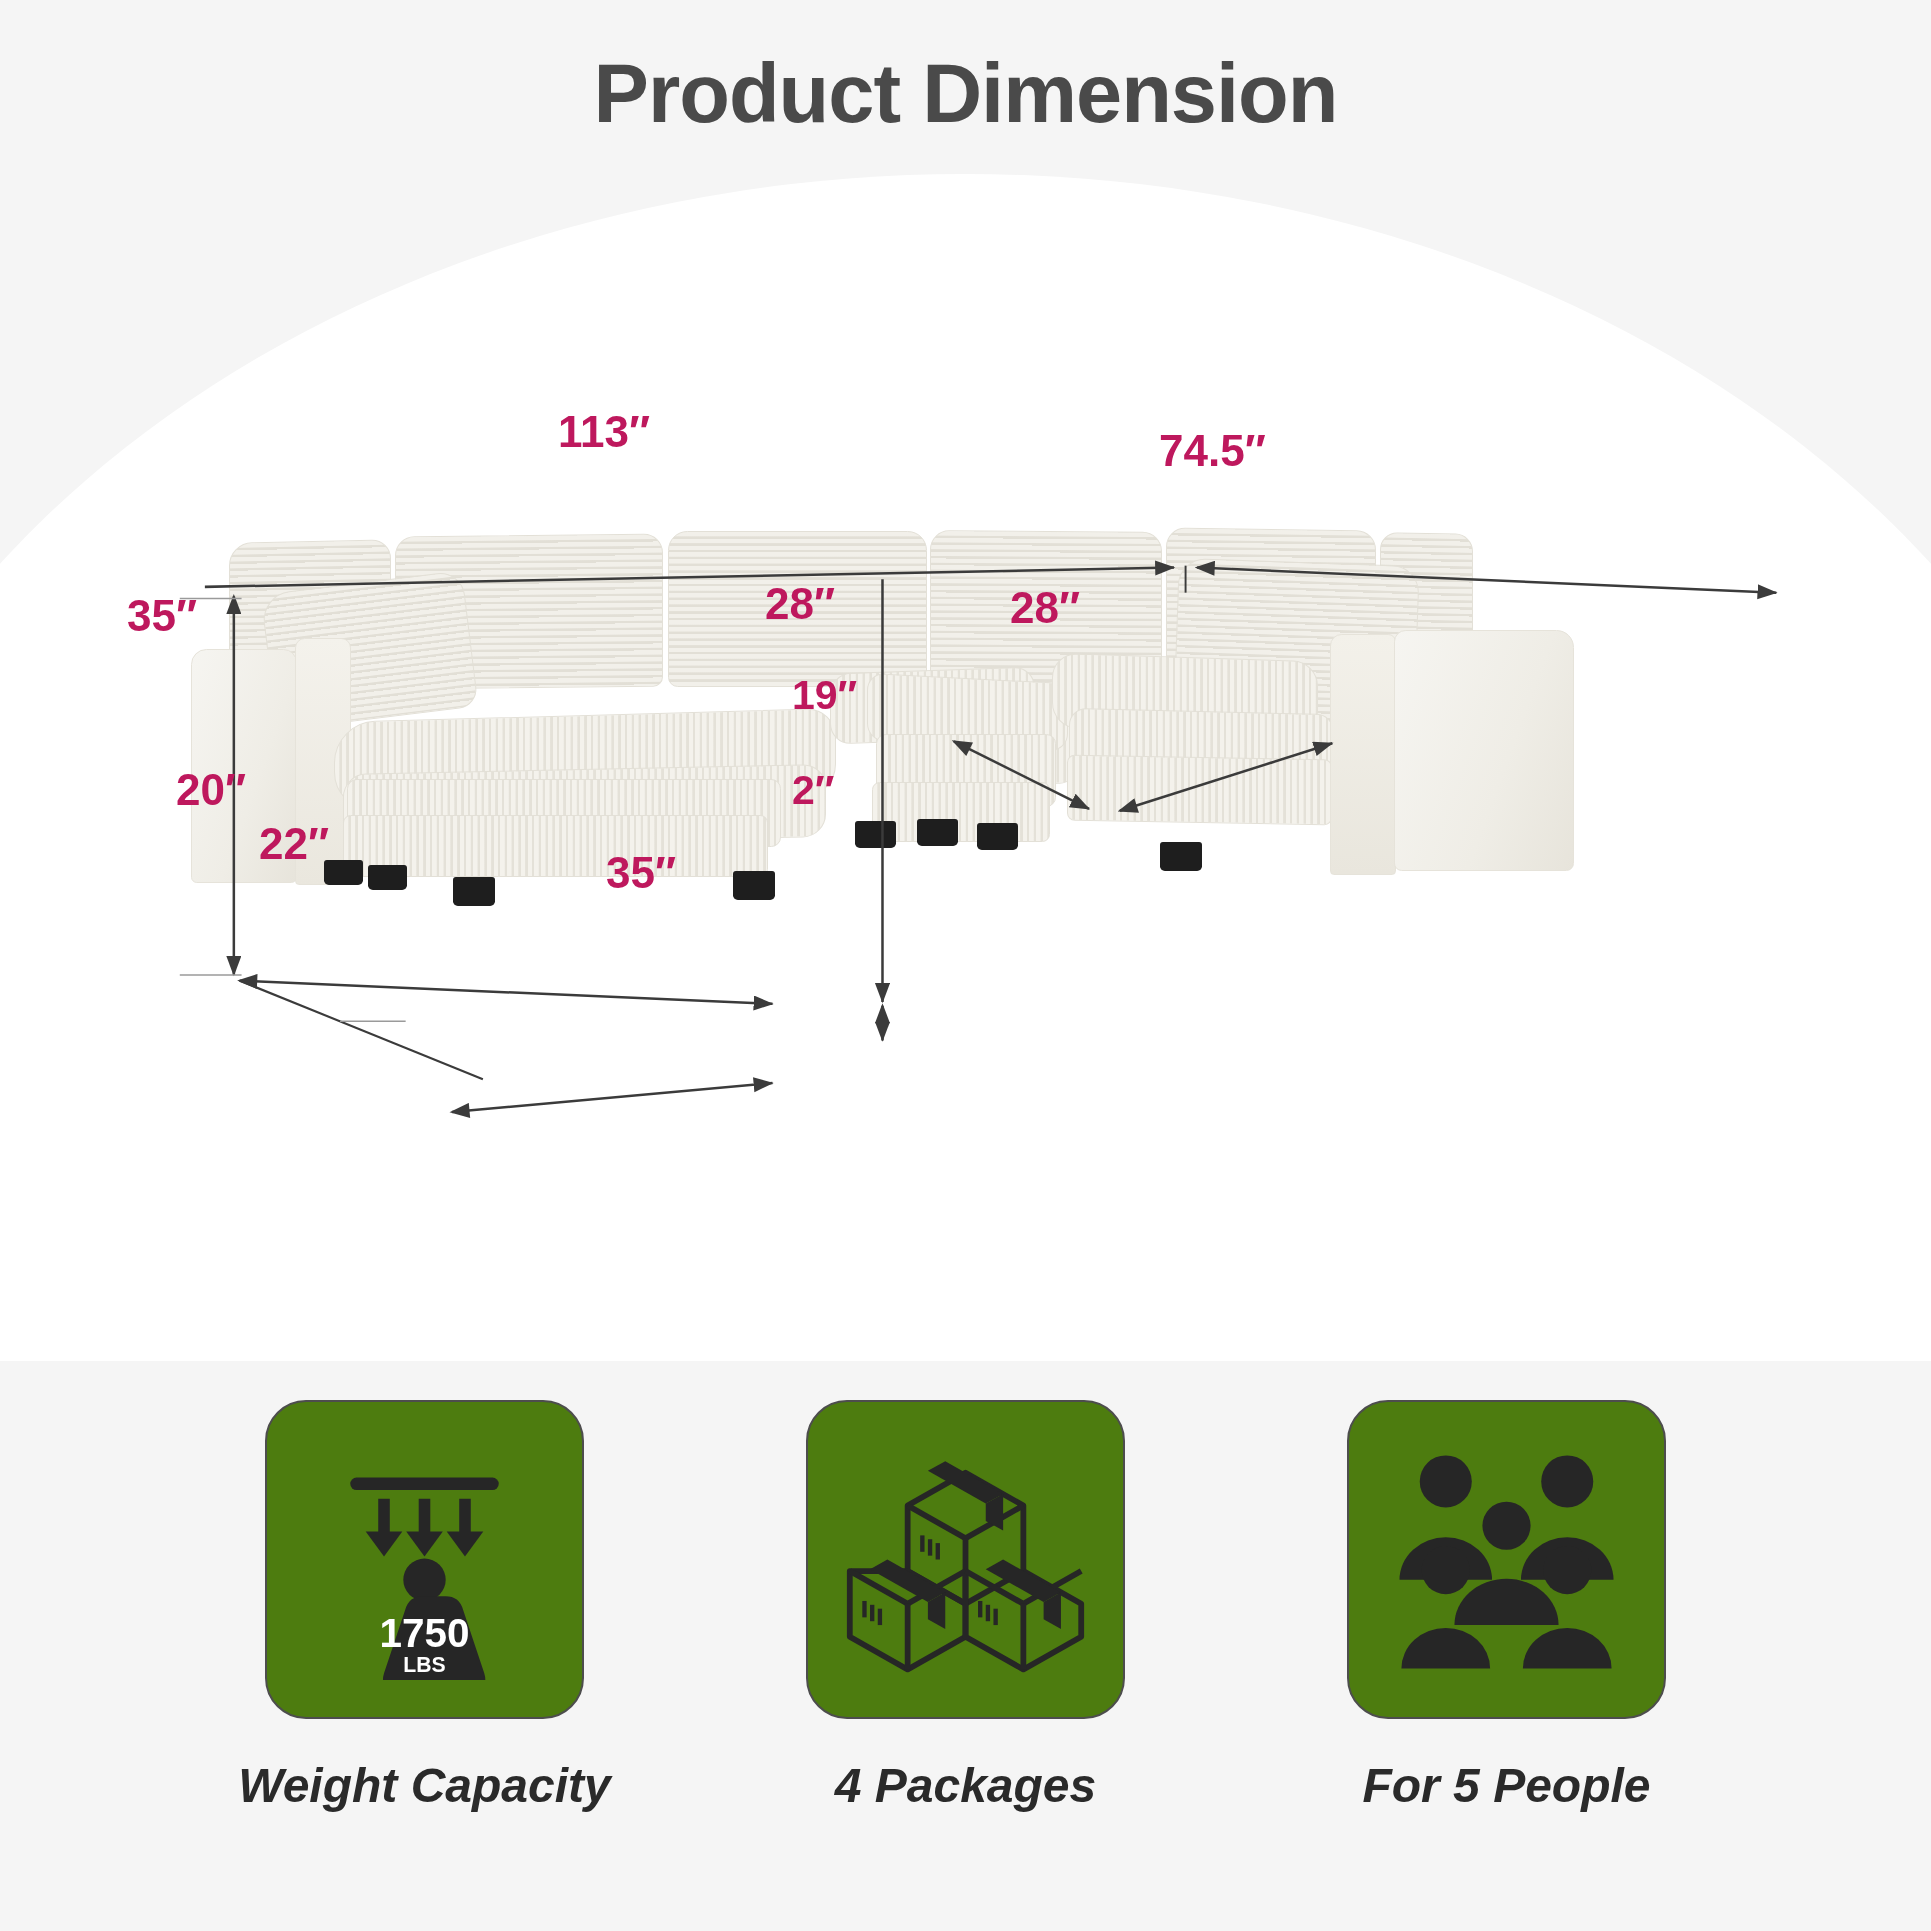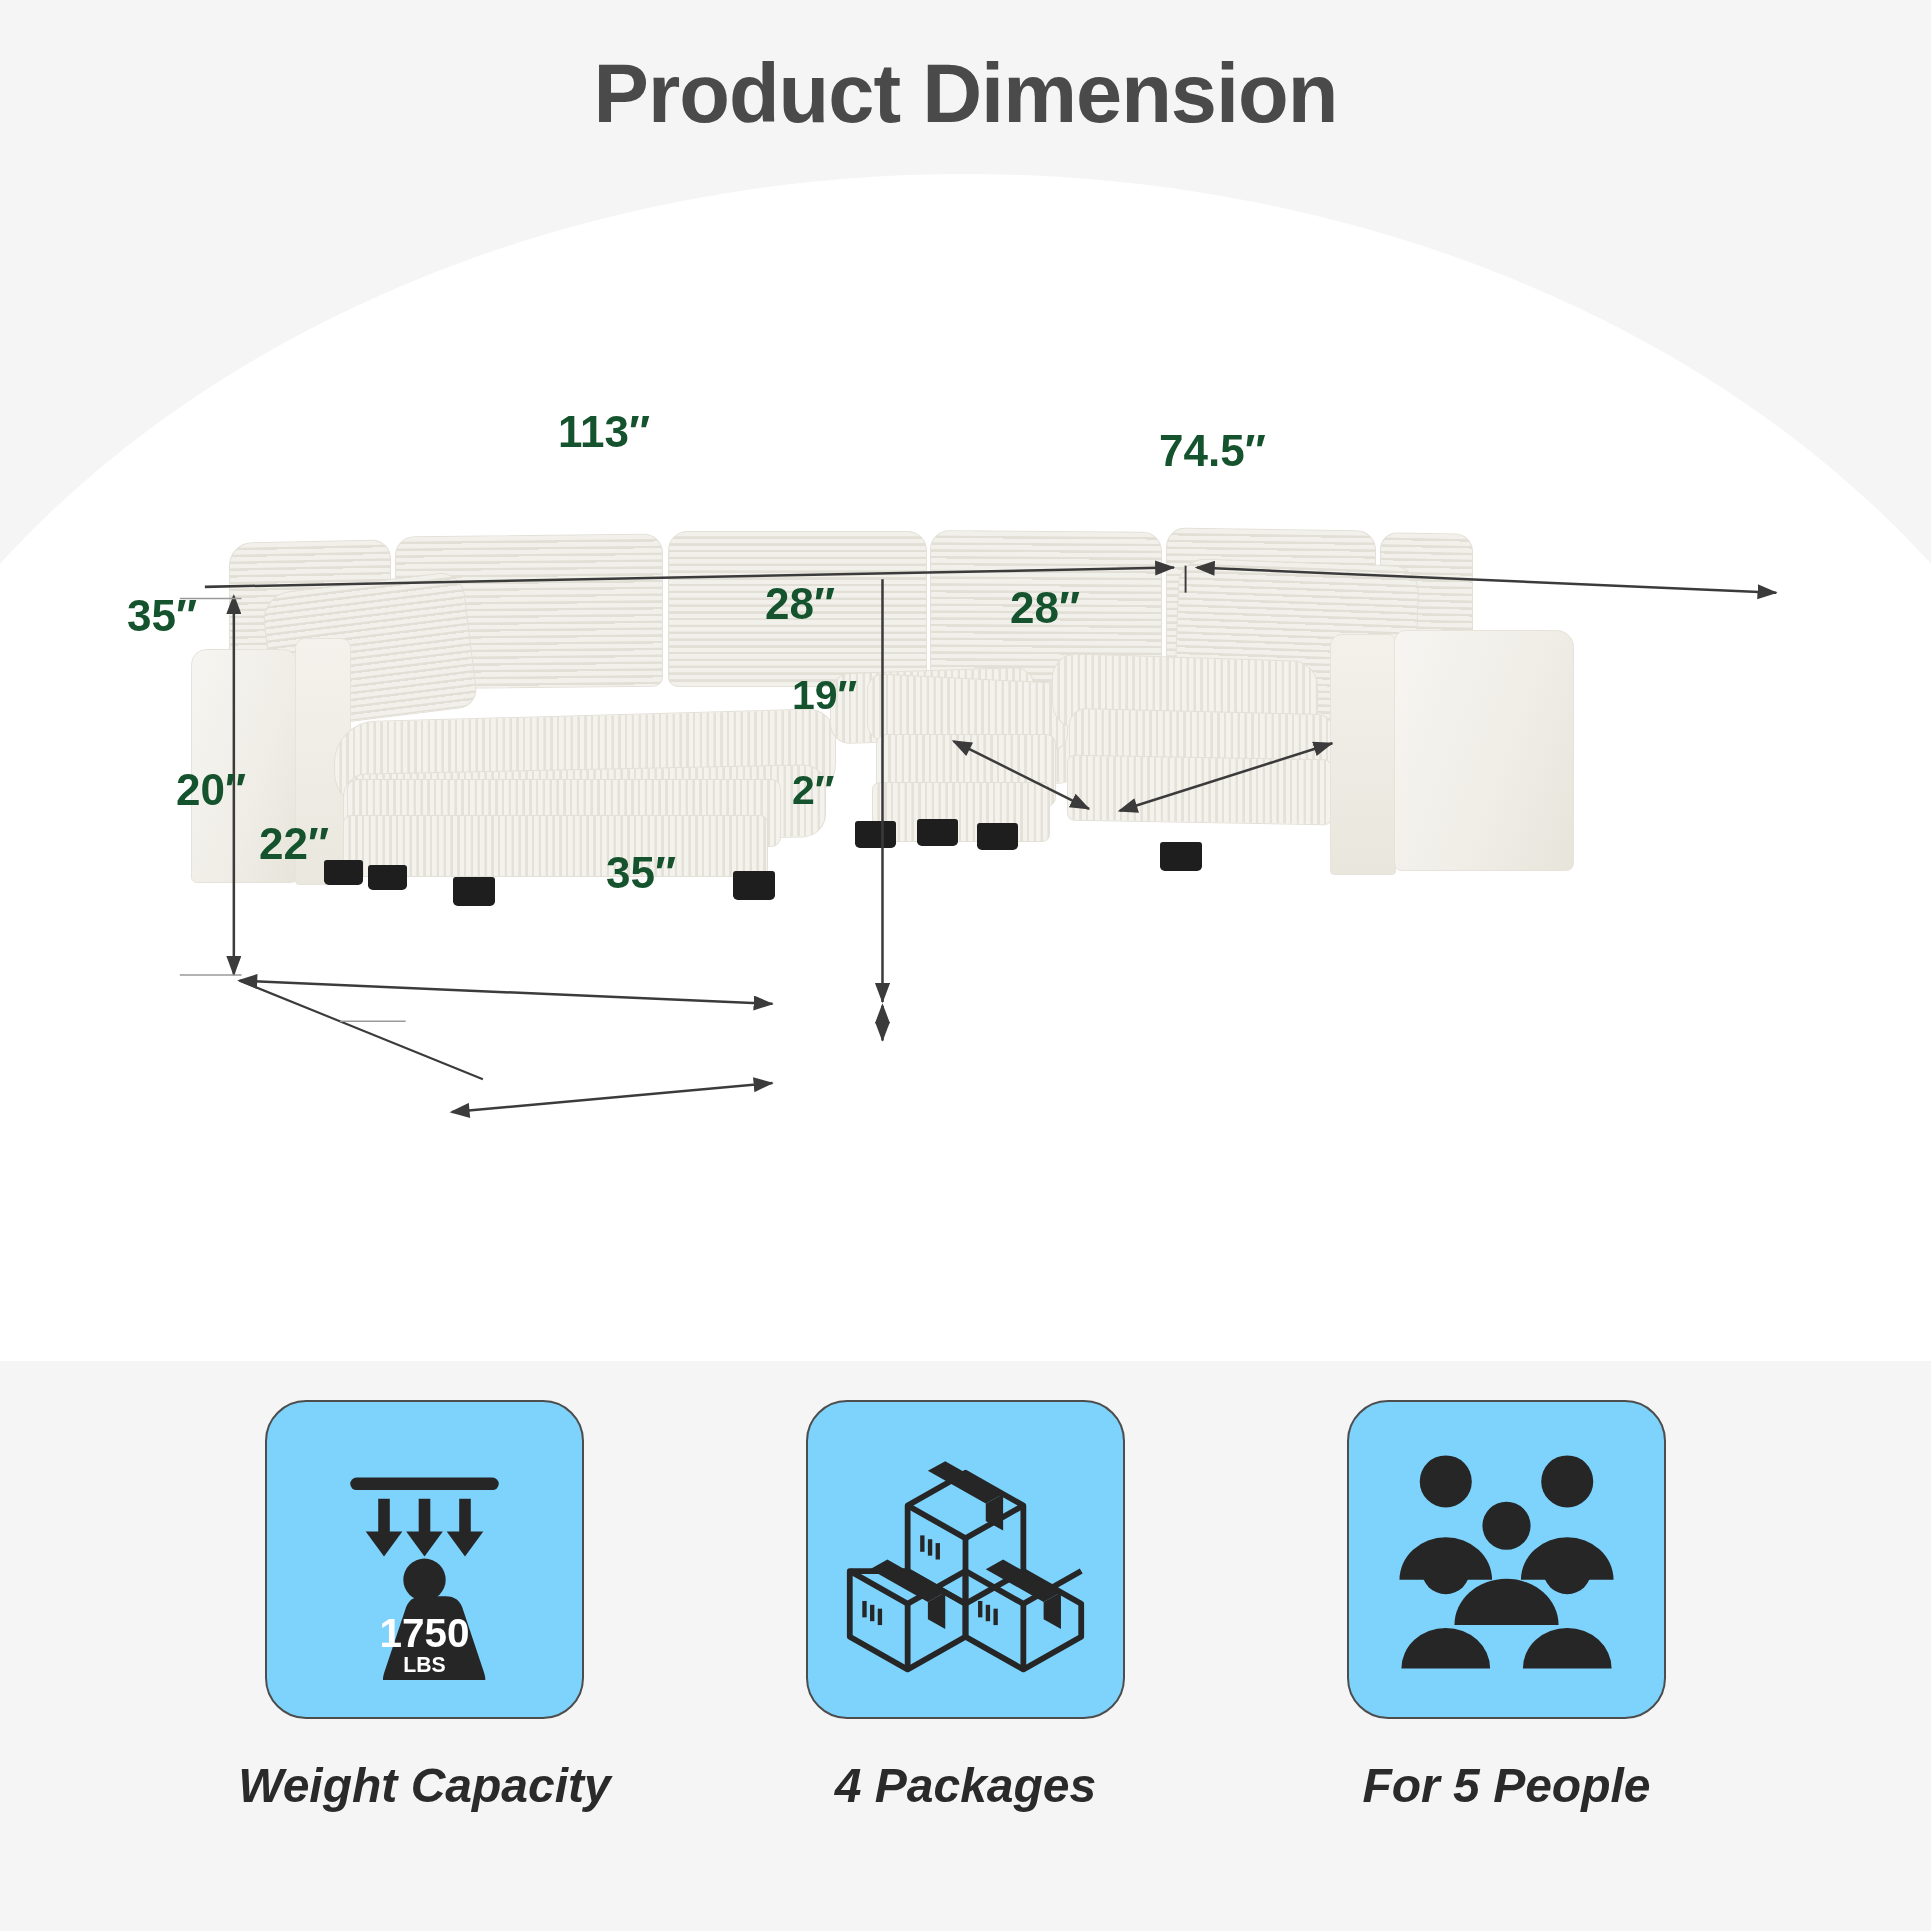--- a/index.html
+++ b/index.html
@@ -67,21 +67,21 @@
   }
 
   
   #dim-layer {
     position:absolute; left:0; top:0; width:1931px; height:1361px;
     pointer-events:none;
   }
   .dim-label {
     position:absolute;
     font-size:44px; font-weight:bold;
-    color:#14532d;
+    color:#be185d;
     white-space:nowrap;
     letter-spacing:0px;
   }
   .dim-label.sm { font-size:41px; }
 
   
   #bottom-panel {
     position:absolute; left:0; top:1361px; width:1931px; height:570px;
     background:#f5f5f5;
   }
@@ -91,21 +91,21 @@
   }
   .feature {
     width:541px;
     display:flex; flex-direction:column; align-items:center;
     padding-top:39px;
   }
   .feature-icon-box {
     width:319px; height:319px;
     border:2.9px solid #4d4d4d;
     border-radius:41px;
-    background:#7dd3fc;
+    background:#4d7c0f;
     display:flex; align-items:center; justify-content:center;
   }
   .feature-caption {
     margin-top:39px;
     font-size:48px; font-weight:bold; color:#2a2a2a;
     white-space:nowrap;
     font-style:italic;
   }
 </style>
 </head>

